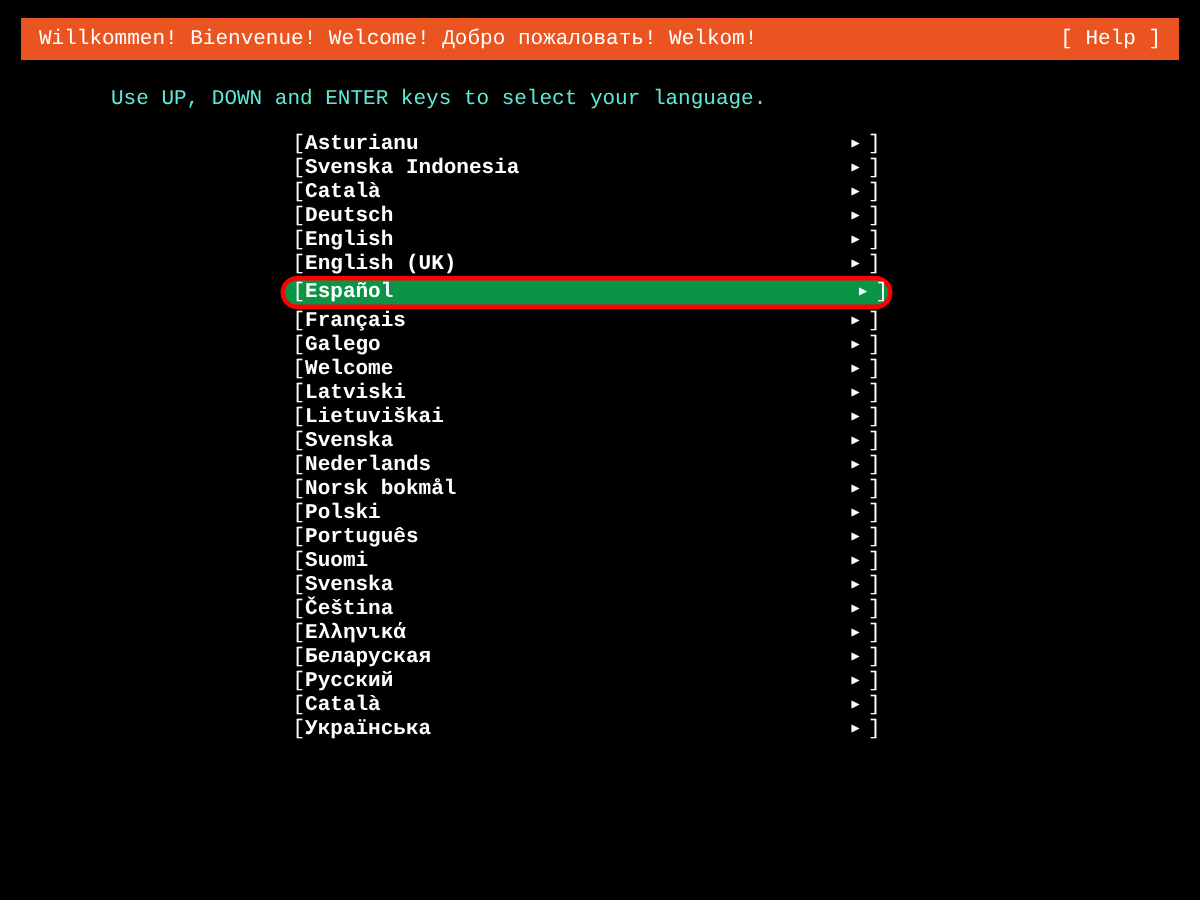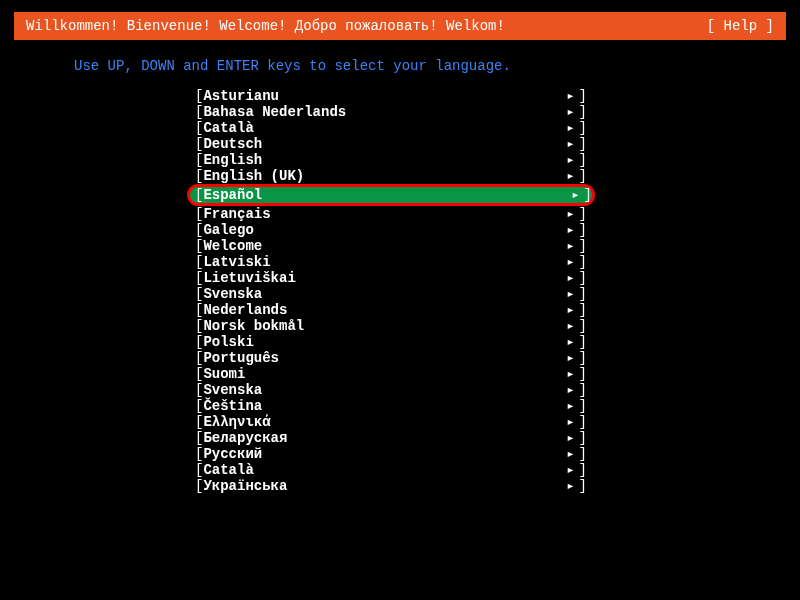--- a/index.html
+++ b/index.html
@@ -27,21 +27,21 @@
       margin: 12px 14px 0 14px;
     }
     .header-title {
       white-space: nowrap;
     }
     .header-help {
       white-space: nowrap;
     }
     .instruction {
       padding: 18px 0 14px 74px;
-      color: #3b82f6;
+      color: #5eead4;
     }
     .language-list {
       padding-left: 195px;
     }
     .lang-item {
       display: flex;
       align-items: center;
       height: 16px;
       line-height: 16px;
       width: 392px;
@@ -86,21 +86,21 @@
 
 <div class="language-list">
     <div class="lang-item">
       <span class="lang-bracket-left">[ </span>
       <span class="lang-name">Asturianu</span>
       <span class="lang-arrow">▸ </span>
       <span class="lang-bracket-right">]</span>
     </div>
     <div class="lang-item">
       <span class="lang-bracket-left">[ </span>
-      <span class="lang-name">Bahasa Nederlands</span>
+      <span class="lang-name">Svenska Indonesia</span>
       <span class="lang-arrow">▸ </span>
       <span class="lang-bracket-right">]</span>
     </div>
     <div class="lang-item">
       <span class="lang-bracket-left">[ </span>
       <span class="lang-name">Català</span>
       <span class="lang-arrow">▸ </span>
       <span class="lang-bracket-right">]</span>
     </div>
     <div class="lang-item">

